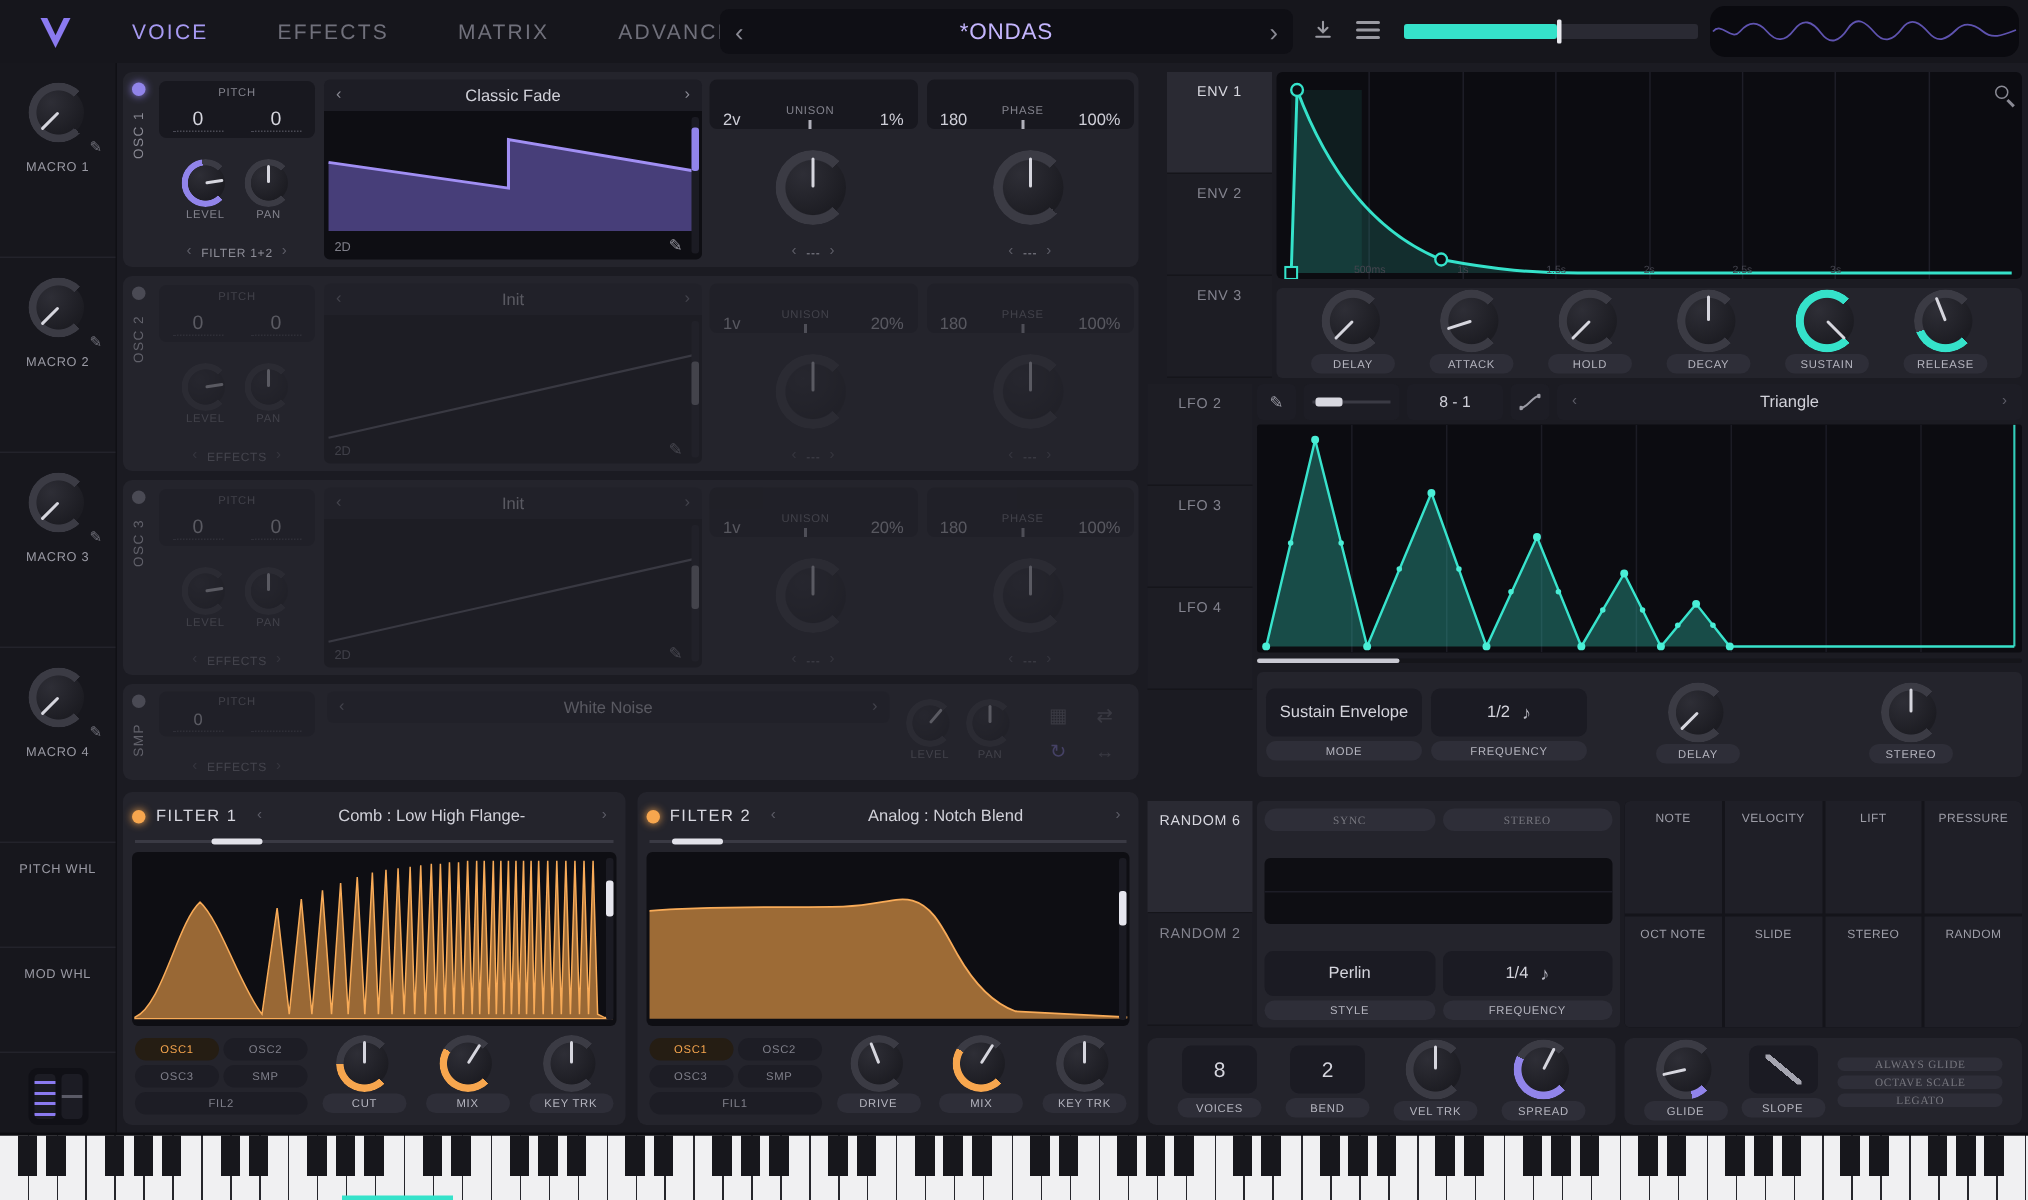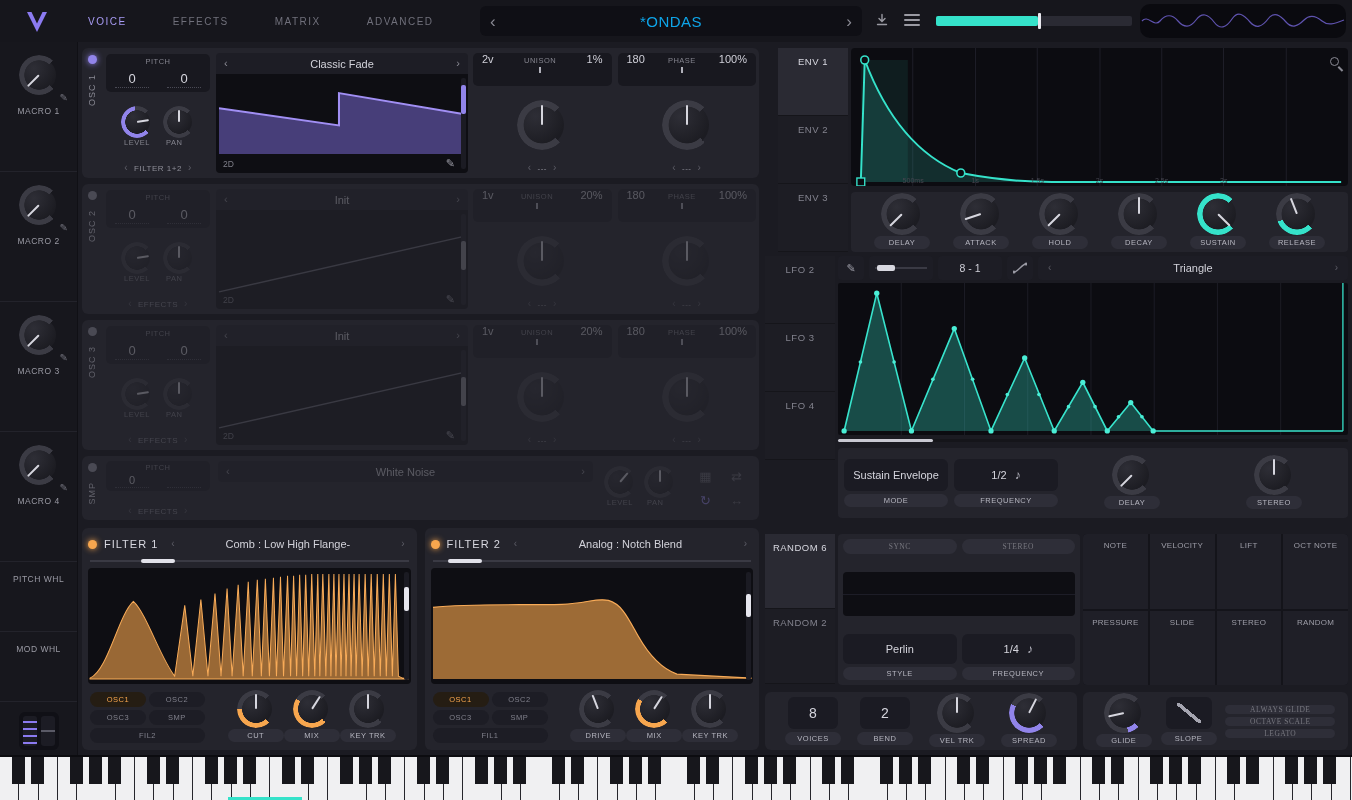--- a/index.html
+++ b/index.html
@@ -4,24 +4,24 @@
 <style>
 *{margin:0;padding:0;box-sizing:border-box}
 html,body{width:1352px;height:800px}
 body{font-family:"Liberation Sans",sans-serif;background:#141419;color:#d8d8e0;overflow:hidden}
 #app{position:relative;width:1352px;height:800px;background:#1b1b22}
 
 
 .topbar{position:absolute;top:0;left:0;width:100%;height:42px;background:#16161c;display:flex;align-items:center;z-index:5}
 .logo{width:74px;display:flex;align-items:center;justify-content:center}
 .tabs{display:flex;gap:46px;margin-left:14px}
-.tab{font-size:10px;letter-spacing:1.5px;color:#70707b;cursor:pointer}
+.tab{font-size:14px;letter-spacing:1.5px;color:#70707b;cursor:pointer}
 .tab.active{color:#a79af2}
 .preset{position:absolute;left:480px;top:6px;width:382px;height:30px;background:#0f0f15;border-radius:6px;display:flex;align-items:center;justify-content:space-between;padding:0 10px}
-.pname{font-size:15px;color:#0ea5e9;letter-spacing:.5px}
+.pname{font-size:15px;color:#c4b5fd;letter-spacing:.5px}
 .arr{color:#8a8a94;font-size:11px;line-height:1}
 .preset .arr{font-size:17px}
 .saveicon{position:absolute;left:874px;top:12px}
 .menuicon{position:absolute;left:904px;top:14px;width:16px;height:12px;display:flex;flex-direction:column;justify-content:space-between}
 .menuicon i{height:2px;background:#9a9aa2;border-radius:1px}
 .volume{position:absolute;left:936px;top:16px;width:196px;height:10px;background:#2a2a33;border-radius:2px}
 .vfill{position:absolute;left:0;top:0;bottom:0;width:52%;background:#35e2ca;border-radius:2px}
 .vmark{position:absolute;left:52%;top:-3px;width:3px;height:16px;background:#e8e8ee;border-radius:1px}
 .scope{position:absolute;left:1140px;top:4px;width:206px;height:34px;background:#0a0a0f;border-radius:10px;overflow:hidden}
 
@@ -51,36 +51,36 @@
 .pdot{width:9px;height:9px;border-radius:50%;background:var(--dc,#4a4a54);flex:none}
 .pdot.glow{box-shadow:0 0 6px var(--dc)}
 .vtext{writing-mode:vertical-rl;transform:rotate(180deg);font-size:9px;color:#8a8a94;letter-spacing:1px}
 .op-pitch{width:112px;display:flex;flex-direction:column;align-items:center;justify-content:space-between;padding:6px 2px 5px}
 .pitch-box{position:relative;width:104px;height:38px;background:#18181f;border-radius:5px}
 .pitch-box.small{height:30px}
 .pb-label{position:absolute;top:3px;left:0;right:0;text-align:center;font-size:7.5px;color:#84848e;letter-spacing:.5px}
 .pb-vals{position:absolute;bottom:4px;left:0;right:0;display:flex;justify-content:space-around}
 .pb-val{display:inline-block;min-width:34px;min-height:16px;text-align:center;font-size:13px;color:#d6d6de;border-bottom:1px dotted #4a4a55;padding-bottom:1px}
 .mini-knobs{display:flex;gap:16px}
-.mk{display:flex;flex-direction:column;gap:3px}
+.mk{display:flex;flex-direction:column;align-items:center;gap:3px}
 .mk-label{font-size:7.5px;color:#84848e;letter-spacing:.5px}
 .sel{display:flex;align-items:center;justify-content:center;gap:6px;color:#8d8d97}
 .sel.tiny{font-size:8px;letter-spacing:.5px;width:100%}
 .sel .arr{font-size:10px;color:#5c5c66}
 .op-wave{width:256px;display:flex;flex-direction:column;padding:5px 2px}
 .wave-head{height:21px;background:#1d1d25;border-radius:4px 4px 0 0;display:flex;align-items:center;justify-content:space-between;padding:0 8px;font-size:11px;color:#d2d2da}
 .wave-display{position:relative;flex:1;background:#0e0e13;border-radius:0 0 4px 4px;overflow:hidden}
 .wave-display svg,.fdisplay svg,.env-display svg,.lfo-display svg,.scope svg{position:absolute;inset:0;width:100%;height:100%}
 .view2d{position:absolute;left:7px;bottom:4px;font-size:8.5px;color:#7f7f89}
 .pencil{position:absolute;right:13px;bottom:3px;font-size:11px;color:#9a9aa4}
 .vtrack{position:absolute;right:2px;top:4px;bottom:4px;width:5px;background:#1b1b23;border-radius:2px}
 .vhandle{position:absolute;left:0;right:0;top:var(--ht,10%);height:32%;background:var(--hc,#8a8a94);border-radius:2px}
 .op-uni{flex:1;display:flex}
 .uni-col{flex:1;display:flex;flex-direction:column;align-items:center;justify-content:space-between;padding:5px 3px}
-.uni-head{width:100%;height:33px;background:#18181f;border-radius:5px;display:flex;align-items:flex-start;justify-content:space-between;padding:0 9px;font-size:11px;color:#cfcfd8}
+.uni-head{width:100%;height:33px;background:#18181f;border-radius:5px;display:flex;align-items:flex-end;justify-content:space-between;padding:0 9px;font-size:11px;color:#cfcfd8}
 .uh-mid{display:flex;flex-direction:column;align-items:center;gap:2px;padding-top:3px}
 .uh-label{font-size:7.5px;color:#84848e;letter-spacing:.5px}
 .uh-tick{width:2px;height:6px;background:#b0b0ba}
 .osc-panel.dim > :not(.op-side){opacity:.3}
 .osc-panel.dim .vtext{opacity:.6}
 
 
 .smp-panel{height:64px;background:#24242c;border-radius:6px;display:flex;margin-bottom:8px}
 .smp-left{width:112px;display:flex;flex-direction:column;justify-content:space-between;align-items:center;padding:5px 2px 4px}
 .pitch-box.small .pb-label{top:2px}
@@ -101,21 +101,21 @@
 .fsel{flex:1;font-size:11px;color:#d2d2da;justify-content:space-between;padding:0 6px}
 .fmorph{position:relative;height:8px;margin:2px 2px 1px}
 .fmorph .track{position:absolute;left:0;right:0;top:3px;height:2px;background:#3a3a44}
 .fm-handle{position:absolute;top:2px;width:34px;height:4px;background:#e2e2ea;border-radius:2px;left:var(--hx,15%)}
 .fdisplay{position:relative;flex:1;background:#0e0e13;border-radius:4px;overflow:hidden;margin:2px 0}
 .fbottom{height:60px;display:flex;align-items:center;gap:10px;padding:2px 2px 0}
 .fins{display:grid;grid-template-columns:56px 56px;gap:3px}
 .fins button{height:15px;background:#1d1d25;border:none;border-radius:8px;color:#80808b;font-size:7.5px;letter-spacing:.5px;font-family:inherit;cursor:pointer}
 .fins button.on{color:#f7a64e;background:#251d13}
 .fins button.wide{grid-column:1/3}
-.fknobs{flex:1;display:flex;justify-content:center}
+.fknobs{flex:1;display:flex;justify-content:space-between}
 .kcell{display:flex;flex-direction:column;align-items:center;gap:4px}
 .klabel{min-width:56px;padding:0 6px;height:13px;line-height:13px;background:#2e2e38;border-radius:7px;font-size:7.5px;color:#b6b6c0;text-align:center;letter-spacing:.5px;white-space:nowrap}
 
 
 .rightpane{position:absolute;top:42px;left:763px;width:589px;height:713px}
 .tabcol{position:absolute;left:0;top:0;width:70px}
 .rtab{position:relative;border-bottom:1px solid #15151a;background:#1d1d24;color:#83838e;font-size:9.5px;letter-spacing:.5px;padding-top:8px;text-align:center;cursor:pointer}
 .rtab.active{background:#2a2a33;color:#d8d8e0}
 .mod-dot{position:absolute;left:6px;bottom:8px;width:11px;height:11px;border-radius:50%;background:#c2563c;border:2px solid #101015;box-shadow:0 0 0 1px #3c3c46}
 
@@ -814,22 +814,22 @@
                 <span class="note-glyph">♪</span>
               </div>
             <span class="klabel">FREQUENCY</span>
           </div>
         </div>
       </div>
       <div class="modgrid">
         <div class="modcell">NOTE</div>
         <div class="modcell">VELOCITY</div>
         <div class="modcell">LIFT</div>
+        <div class="modcell">PRESSURE</div>
         <div class="modcell">OCT NOTE</div>
-        <div class="modcell">PRESSURE</div>
         <div class="modcell">SLIDE</div>
         <div class="modcell">STEREO</div>
         <div class="modcell">RANDOM</div>
       </div>
     </section>
 
     <section class="voice-sec">
       <div class="vpanel a">
         <div class="vcell">
           <div class="vbox num">8</div>

